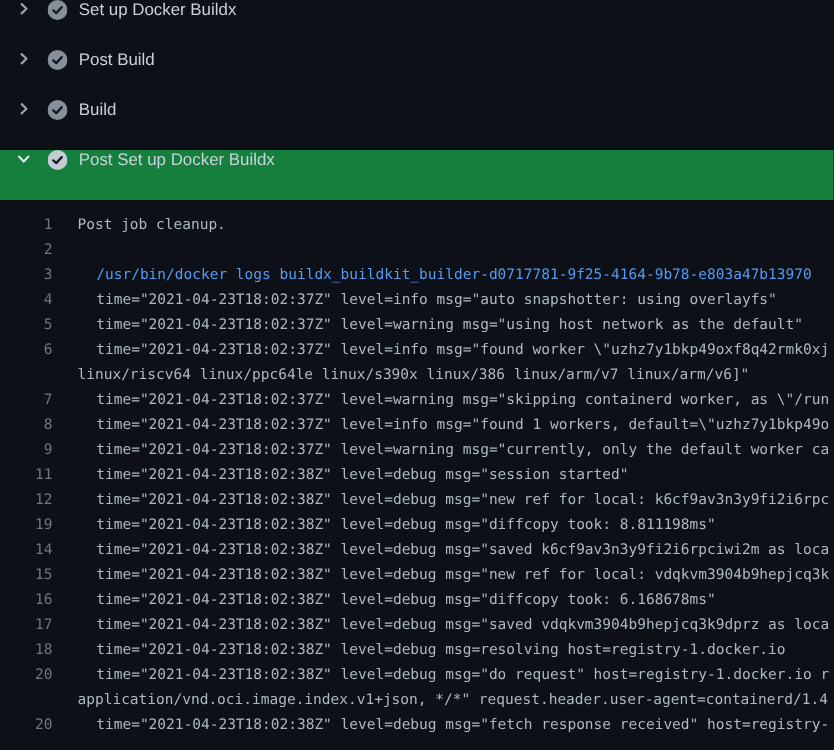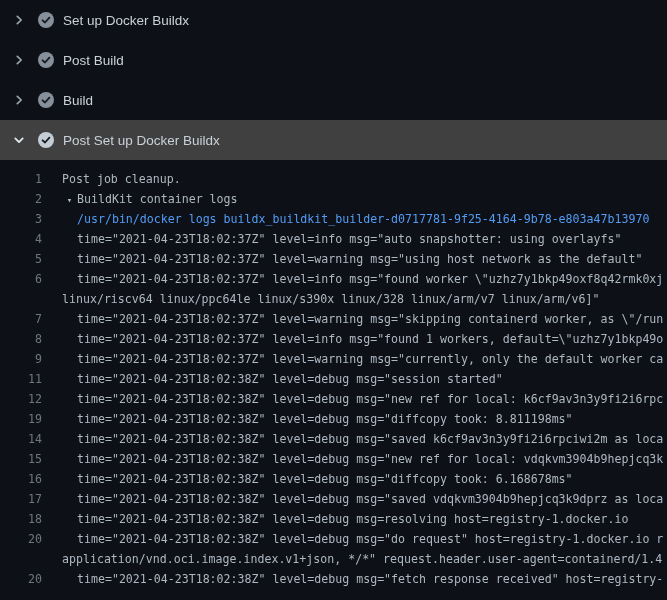--- a/index.html
+++ b/index.html
@@ -7,26 +7,26 @@
     width: 667px; height: 600px;
     background: #0d1117;
     overflow: hidden;
     font-family: "Liberation Sans", sans-serif;
   }
   
   .steps { width: 667px; }
   .step {
     height: 40px;
     display: flex;
-    align-items: center;
+    align-items: flex-start;
     padding-left: 12px;
     box-sizing: border-box;
     cursor: pointer;
   }
-  .step.expanded { background: #404040; }
+  .step.expanded { background: #15803d; }
   .chev {
     width: 14px; height: 14px;
     display: flex; align-items: center; justify-content: center;
     flex: none;
   }
   .chev svg { display: block; }
   .chev path { stroke: #9ba3ad; stroke-width: 1.7; fill: none;
                stroke-linecap: round; stroke-linejoin: round; }
   .step.expanded .chev path { stroke: #e6edf3; }
   .check {
@@ -139,26 +139,26 @@
             <path class="mark" d="M4.6 8.3 L7 10.5 L11.4 5.7"></path>
           </svg>
       </span>
       <span class="step-label">Post Set up Docker Buildx</span>
     </div>
 
   </div>
 
   <div class="log" id="log">
       <div class="log-row"><span class="lnum">1</span><span class="ltext">Post job cleanup.</span></div>
-      <div class="log-row"><span class="lnum">2</span><span class="ltext"><span class="gtoggle">▾</span><span>BuildKit container logs</span></span></div>
+      <div class="log-row"><span class="lnum">2</span></div>
       <div class="log-row"><span class="lnum">3</span><span class="ltext indent-group command">/usr/bin/docker logs buildx_buildkit_builder-d0717781-9f25-4164-9b78-e803a47b13970</span></div>
       <div class="log-row"><span class="lnum">4</span><span class="ltext indent-group">time="2021-04-23T18:02:37Z" level=info msg="auto snapshotter: using overlayfs"</span></div>
       <div class="log-row"><span class="lnum">5</span><span class="ltext indent-group">time="2021-04-23T18:02:37Z" level=warning msg="using host network as the default"</span></div>
       <div class="log-row"><span class="lnum">6</span><span class="ltext indent-group">time="2021-04-23T18:02:37Z" level=info msg="found worker \"uzhz7y1bkp49oxf8q42rmk0xj</span></div>
-      <div class="log-row"><span class="lnum"></span><span class="ltext wrap">linux/riscv64 linux/ppc64le linux/s390x linux/328 linux/arm/v7 linux/arm/v6]"</span></div>
+      <div class="log-row"><span class="lnum"></span><span class="ltext wrap">linux/riscv64 linux/ppc64le linux/s390x linux/386 linux/arm/v7 linux/arm/v6]"</span></div>
       <div class="log-row"><span class="lnum">7</span><span class="ltext indent-group">time="2021-04-23T18:02:37Z" level=warning msg="skipping containerd worker, as \"/run</span></div>
       <div class="log-row"><span class="lnum">8</span><span class="ltext indent-group">time="2021-04-23T18:02:37Z" level=info msg="found 1 workers, default=\"uzhz7y1bkp49o</span></div>
       <div class="log-row"><span class="lnum">9</span><span class="ltext indent-group">time="2021-04-23T18:02:37Z" level=warning msg="currently, only the default worker ca</span></div>
       <div class="log-row"><span class="lnum">11</span><span class="ltext indent-group">time="2021-04-23T18:02:38Z" level=debug msg="session started"</span></div>
       <div class="log-row"><span class="lnum">12</span><span class="ltext indent-group">time="2021-04-23T18:02:38Z" level=debug msg="new ref for local: k6cf9av3n3y9fi2i6rpc</span></div>
       <div class="log-row"><span class="lnum">19</span><span class="ltext indent-group">time="2021-04-23T18:02:38Z" level=debug msg="diffcopy took: 8.811198ms"</span></div>
       <div class="log-row"><span class="lnum">14</span><span class="ltext indent-group">time="2021-04-23T18:02:38Z" level=debug msg="saved k6cf9av3n3y9fi2i6rpciwi2m as loca</span></div>
       <div class="log-row"><span class="lnum">15</span><span class="ltext indent-group">time="2021-04-23T18:02:38Z" level=debug msg="new ref for local: vdqkvm3904b9hepjcq3k</span></div>
       <div class="log-row"><span class="lnum">16</span><span class="ltext indent-group">time="2021-04-23T18:02:38Z" level=debug msg="diffcopy took: 6.168678ms"</span></div>
       <div class="log-row"><span class="lnum">17</span><span class="ltext indent-group">time="2021-04-23T18:02:38Z" level=debug msg="saved vdqkvm3904b9hepjcq3k9dprz as loca</span></div>

